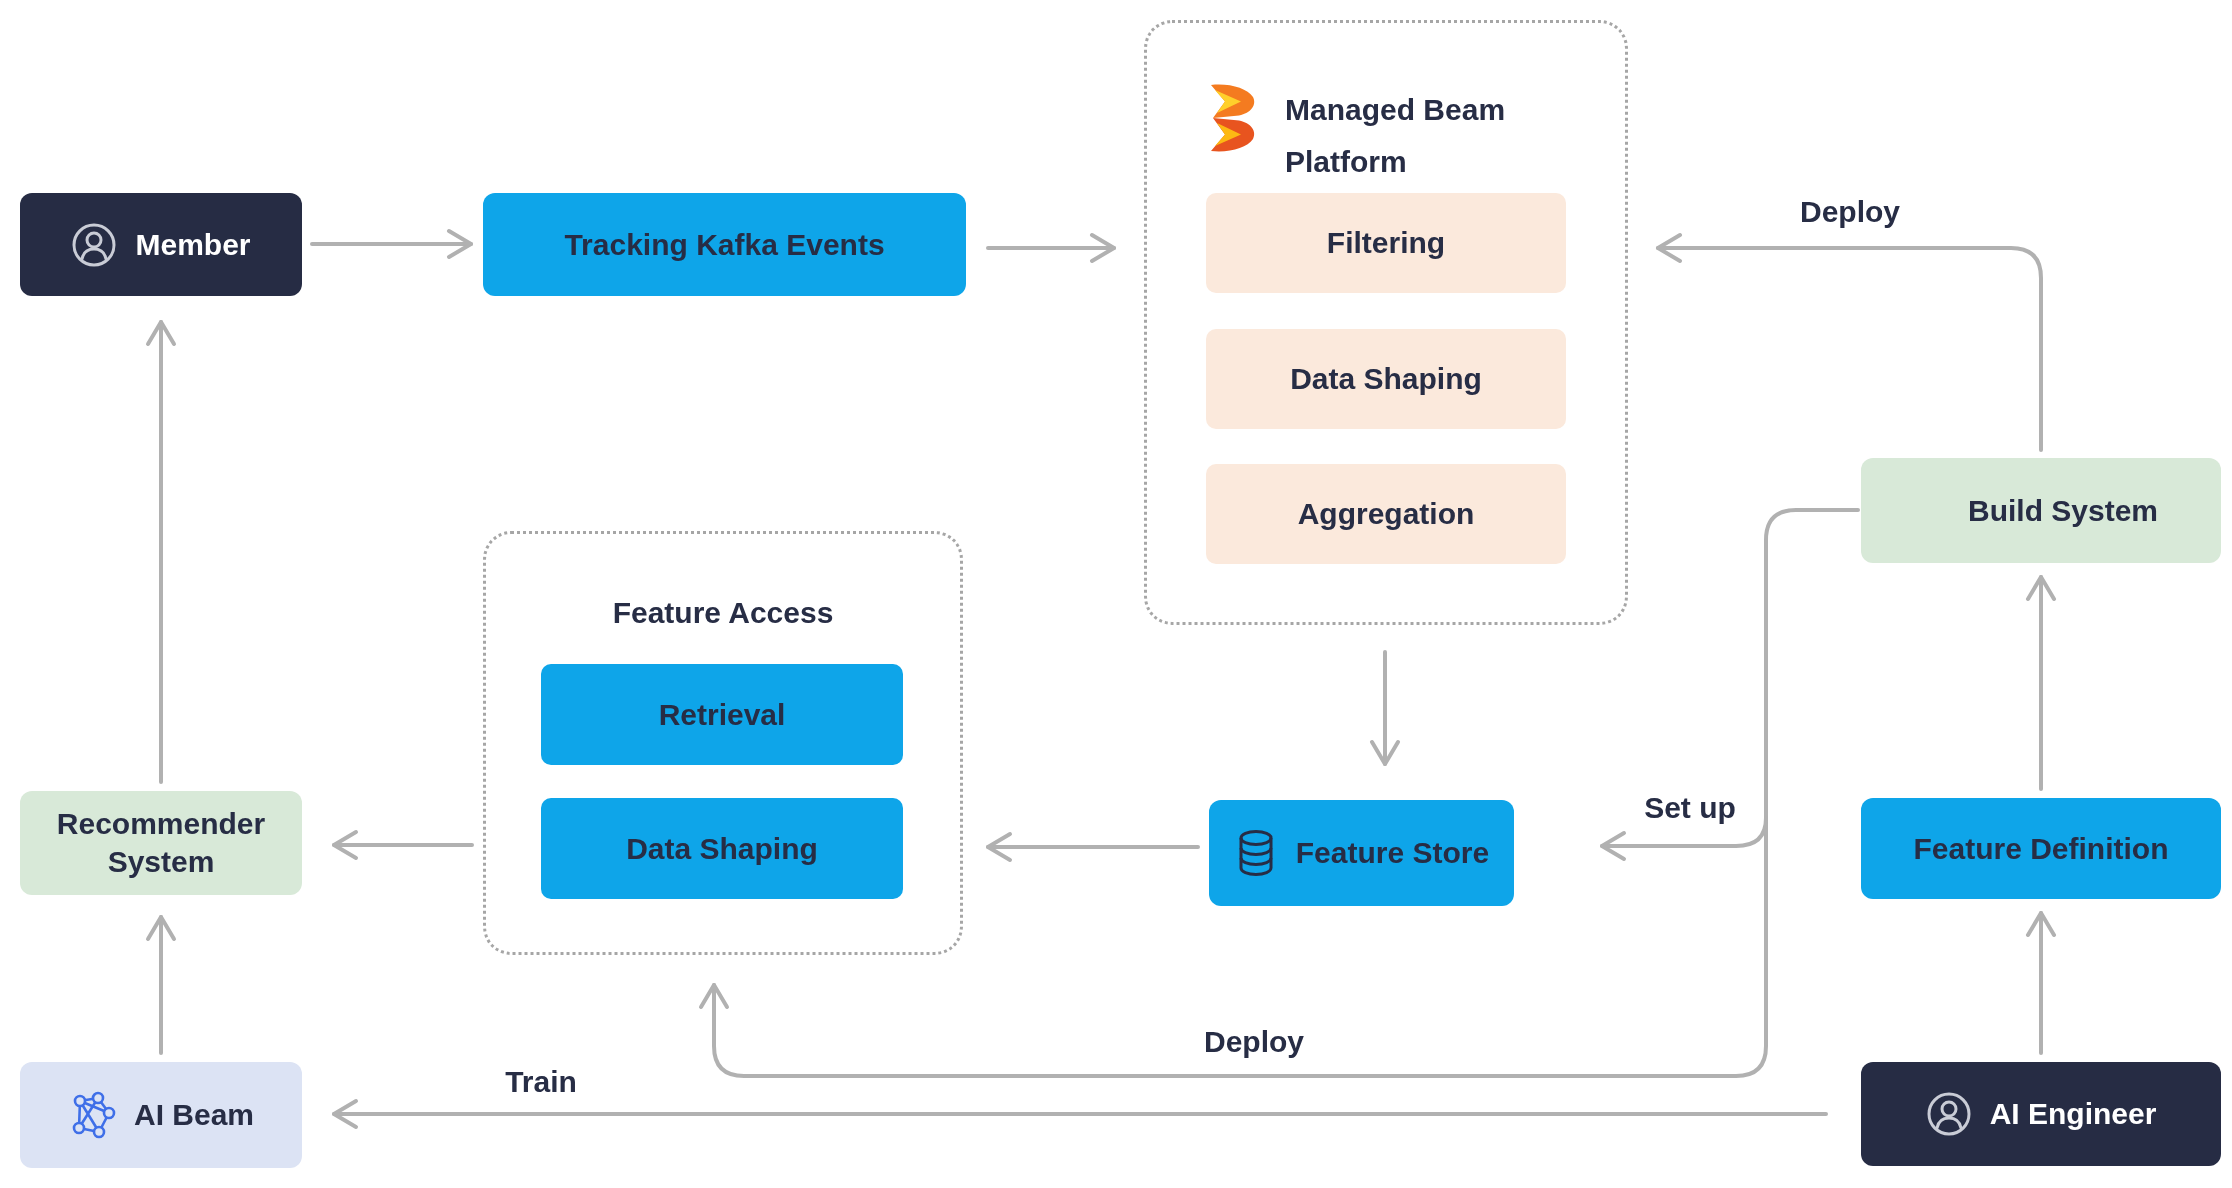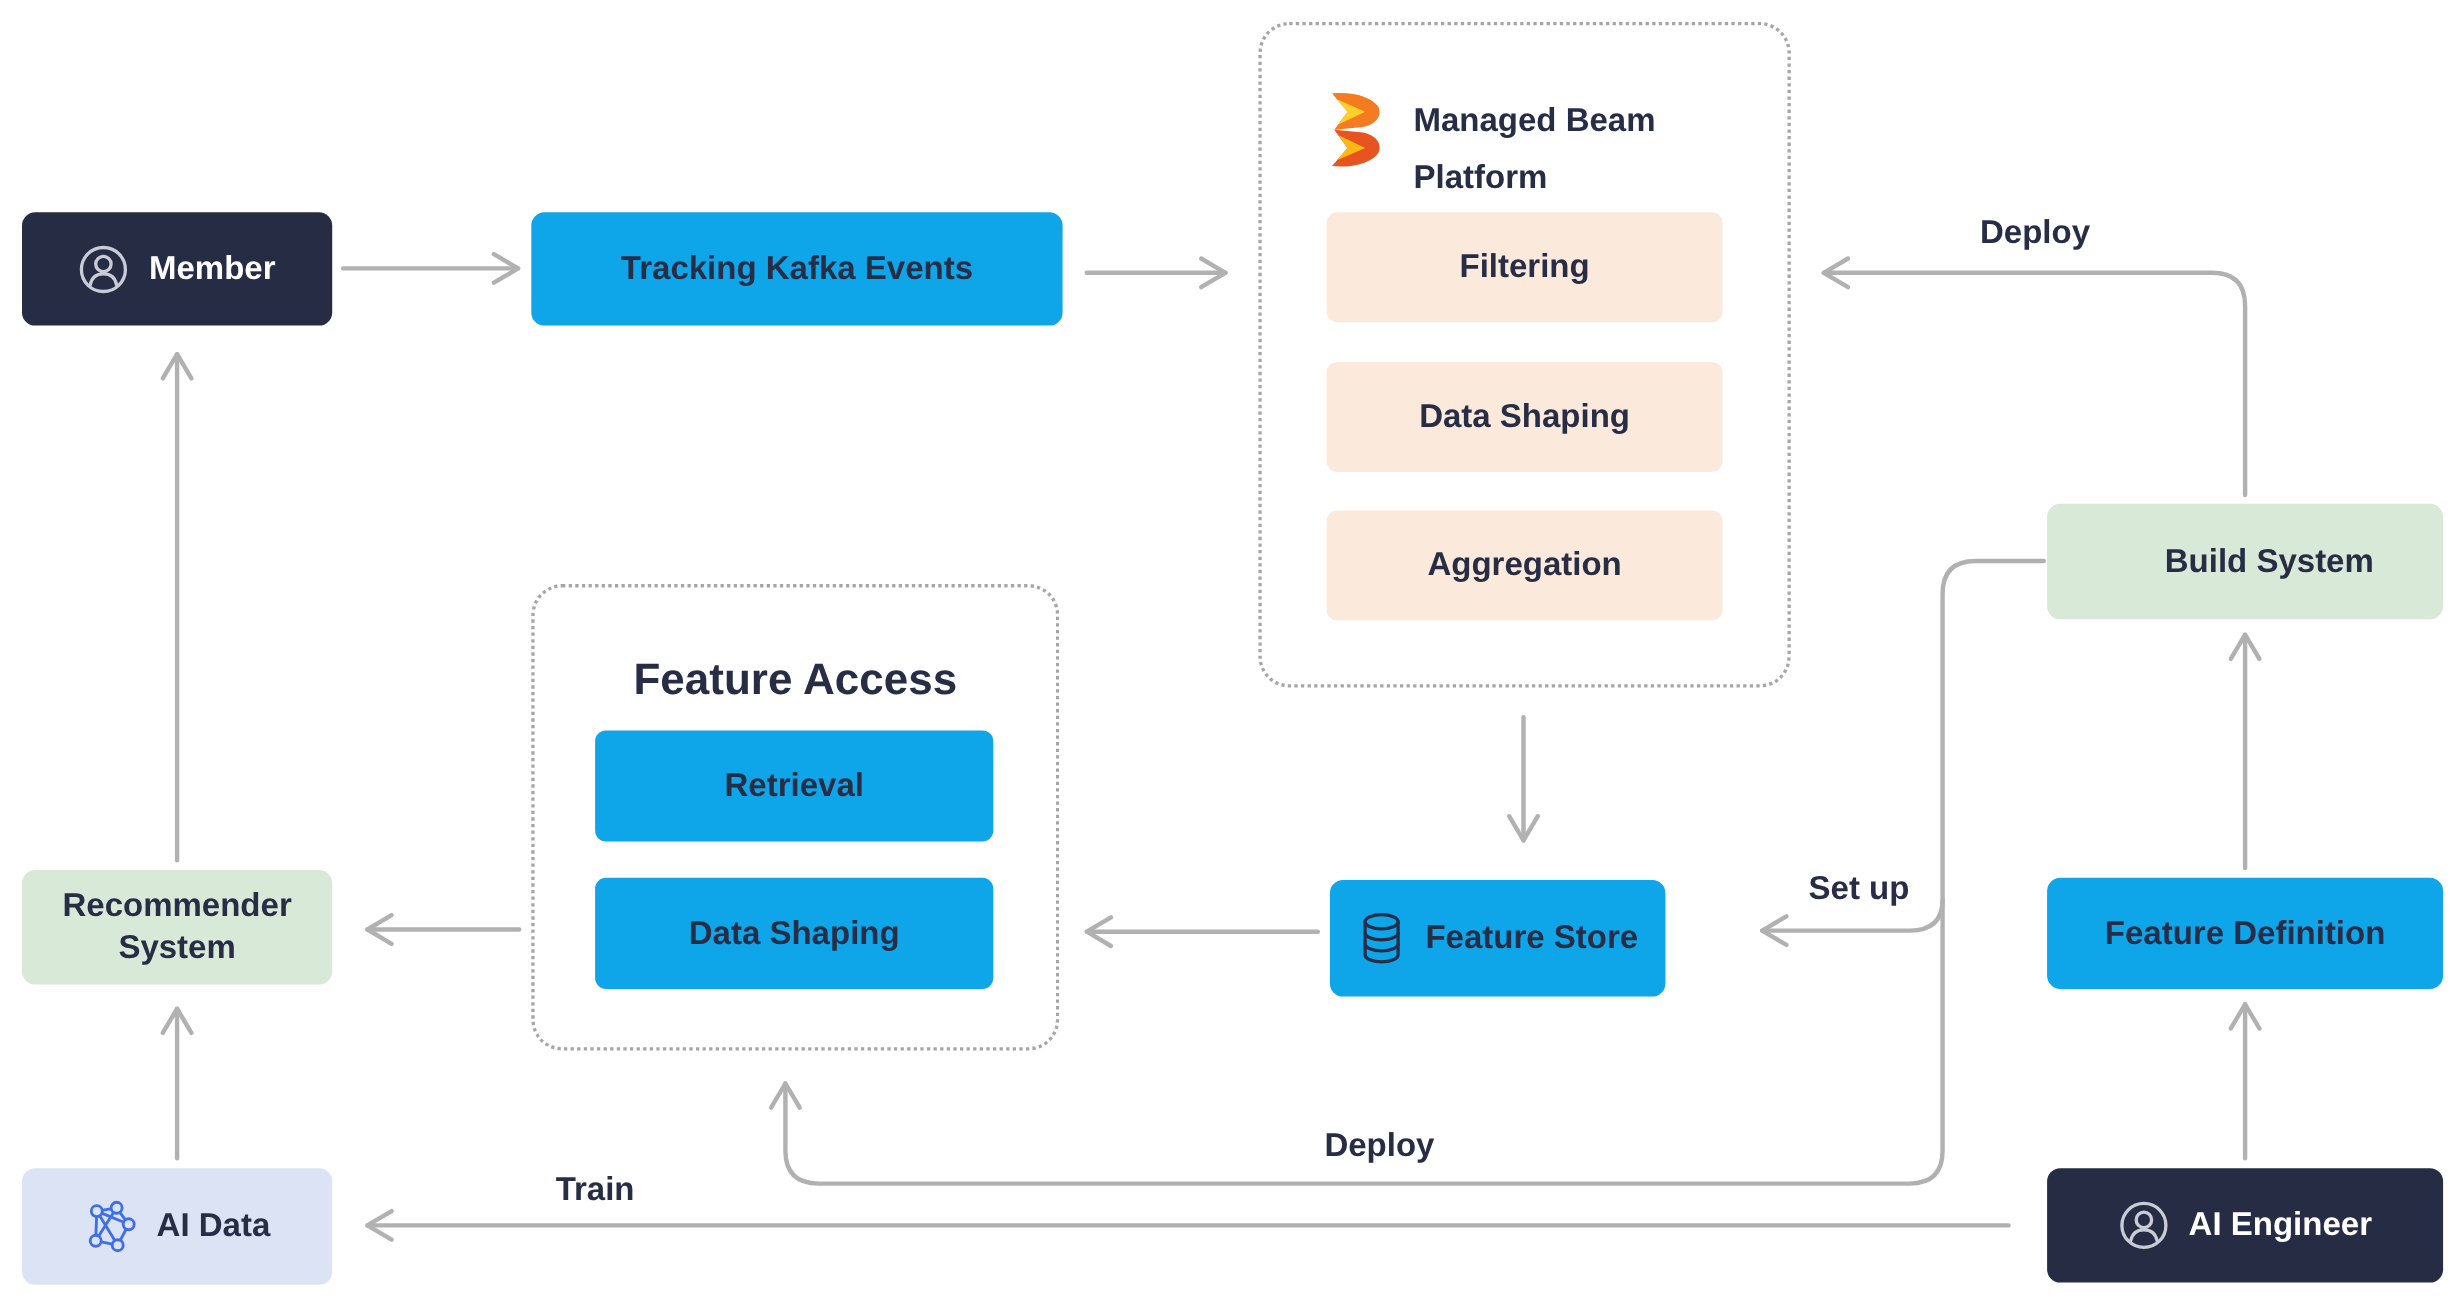--- a/index.html
+++ b/index.html
@@ -18,21 +18,21 @@
   .green{background:#D8E9D8;padding-left:44px;}
   .lavender{background:#DCE3F4;}
   .dotted{
     position:absolute;border:3px dotted #A6A6A6;border-radius:28px;box-sizing:border-box;
   }
   .edge-label{
     position:absolute;transform:translate(-50%,-50%);
     font-size:30px;font-weight:bold;color:#272D45;white-space:nowrap;
   }
   .group-title{
-    position:absolute;font-size:40px;font-weight:bold;color:#272D45;text-align:center;
+    position:absolute;font-size:30px;font-weight:bold;color:#272D45;text-align:center;
   }
   .beam-header{
     position:absolute;left:1203px;top:80px;display:flex;align-items:flex-start;
   }
   .beam-title{
     margin-left:26px;width:300px;font-size:30px;font-weight:bold;line-height:52px;margin-top:4px;
     text-align:left;
   }
   .icon{display:inline-flex;flex:none;}
   .icon-gap{margin-right:18px;}
@@ -148,21 +148,21 @@
         </g>
         <g stroke="#3F6FE8" stroke-width="2.6" fill="#DCE3F4">
           <circle cx="12" cy="10" r="5"></circle>
           <circle cx="30" cy="7" r="5"></circle>
           <circle cx="41" cy="22" r="5"></circle>
           <circle cx="31" cy="41" r="5"></circle>
           <circle cx="11" cy="37" r="5"></circle>
         </g>
       </svg>
     </span>
-    <span>AI Data</span>
+    <span>AI Beam</span>
   </div>
 
   <div class="node navy" style="left:1861px;top:1062px;width:360px;height:104px;">
     <span class="icon icon-gap">
       <svg width="46" height="46" viewBox="0 0 46 46">
         <circle cx="23" cy="23" r="20" fill="none" stroke="#C9CCD6" stroke-width="3"></circle>
         <circle cx="23" cy="18" r="7" fill="none" stroke="#C9CCD6" stroke-width="3"></circle>
         <path d="M11 37 Q13 27 23 27 Q33 27 35 37" fill="none" stroke="#C9CCD6" stroke-width="3" stroke-linecap="round"></path>
       </svg>
     </span>

